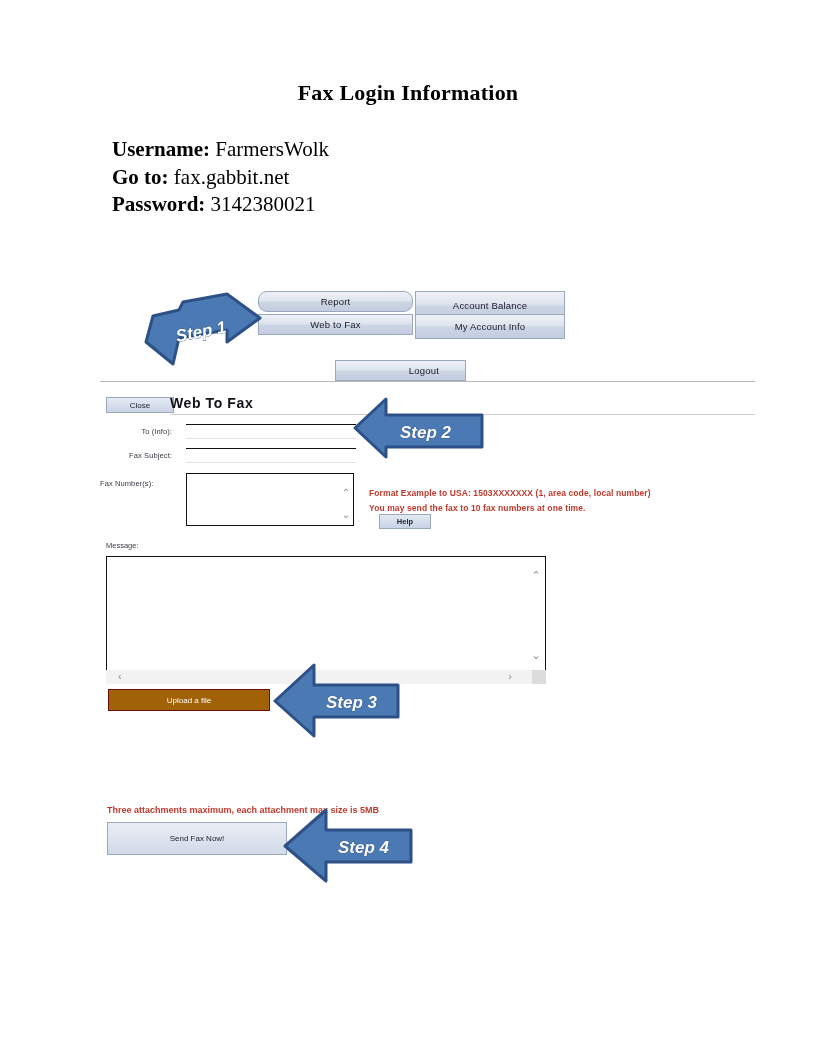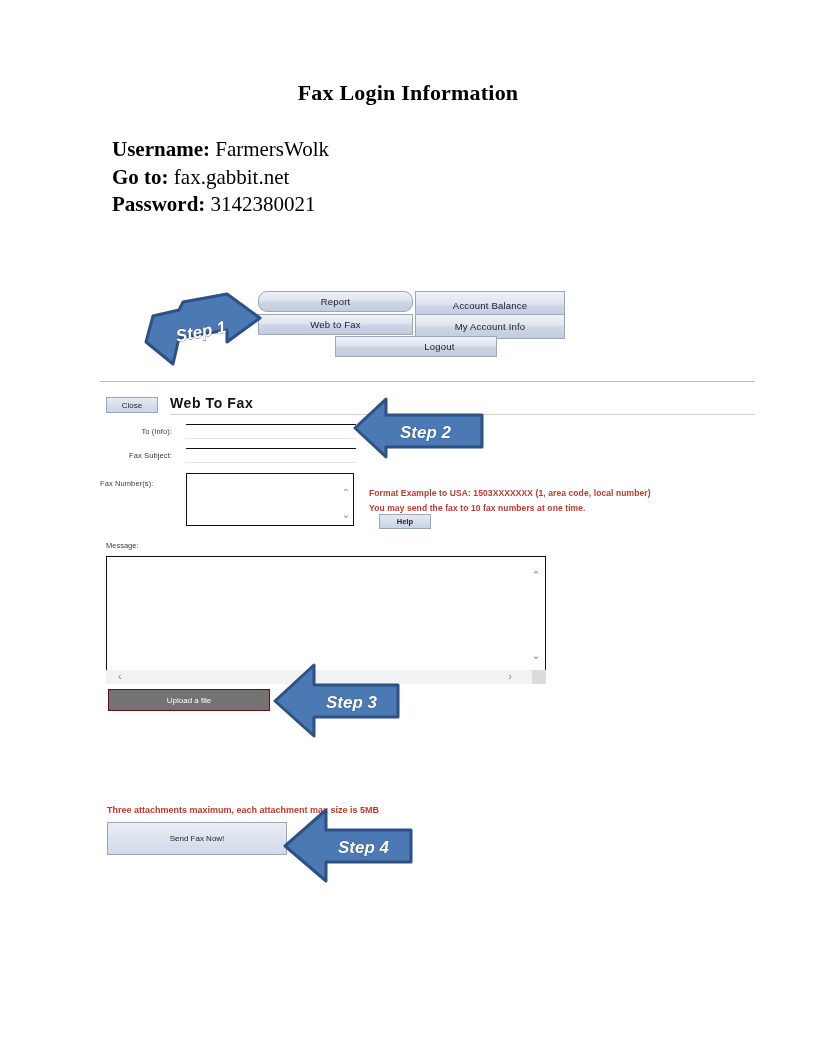--- a/index.html
+++ b/index.html
@@ -50,35 +50,35 @@
     text-align: center;
     display: flex;
     align-items: center;
     justify-content: center;
     letter-spacing: 0.2px;
   }
   #nav-report        { position:absolute; left:258px; top:291px; width:155px; height:21px;border-radius:9px; }
   #nav-balance       { position:absolute; left:415px; top:291px; width:150px; height:28px; }
   #nav-webtofax      { position:absolute; left:258px; top:314px; width:155px; height:21px; }
   #nav-accountinfo   { position:absolute; left:415px; top:314px; width:150px; height:25px; }
-  #nav-logout        { position:absolute; left:335px; top:336px; width:162px; height:21px;padding-left:47px; }
+  #nav-logout        { position:absolute; left:335px; top:360px; width:131px; height:21px;padding-left:47px; }
 
   
   #panel-divider {
     position: absolute;
     left: 100px; top: 381px;
     width: 655px; height: 0;
     border-top: 1px solid #b9b9b9;
   }
 
   
   #close-button {
     position: absolute;
     left: 106px; top: 397px;
-    width: 52px; height: 16px;
+    width: 68px; height: 16px;
     background: linear-gradient(to bottom,#e6ebf3 0%, #c9d4e6 100%);
     border: 1px solid #9aa7bd;
     font-size: 8px;
     color: #23232f;
     display: flex; align-items: center; justify-content: center;
     box-sizing: border-box;
   }
   #panel-title {
     position: absolute;
     left: 170px; top: 395px;
@@ -191,21 +191,21 @@
     box-sizing: border-box;
   }
   #msg-left  { position:absolute; left:12px;  top:0px; color:#8d8d8d; font-size:11px; }
   #msg-right { position:absolute; right:34px; top:0px; color:#8d8d8d; font-size:11px; }
   #msg-corner{ position:absolute; right:0px;  top:0px; width:14px; height:14px; background:#dcdcdc; }
 
   #upload-button {
     position: absolute;
     left: 108px; top: 689px;
     width: 162px; height: 22px;
-    background: #737373;
+    background: #a16207;
     border: 1px solid #6d0c0e;
     color: #ffffff;
     font-size: 8px;
     display: flex; align-items: center; justify-content: center;
     box-sizing: border-box;
   }
 
   #attach-note {
     position: absolute;
     left: 107px; top: 805px;

